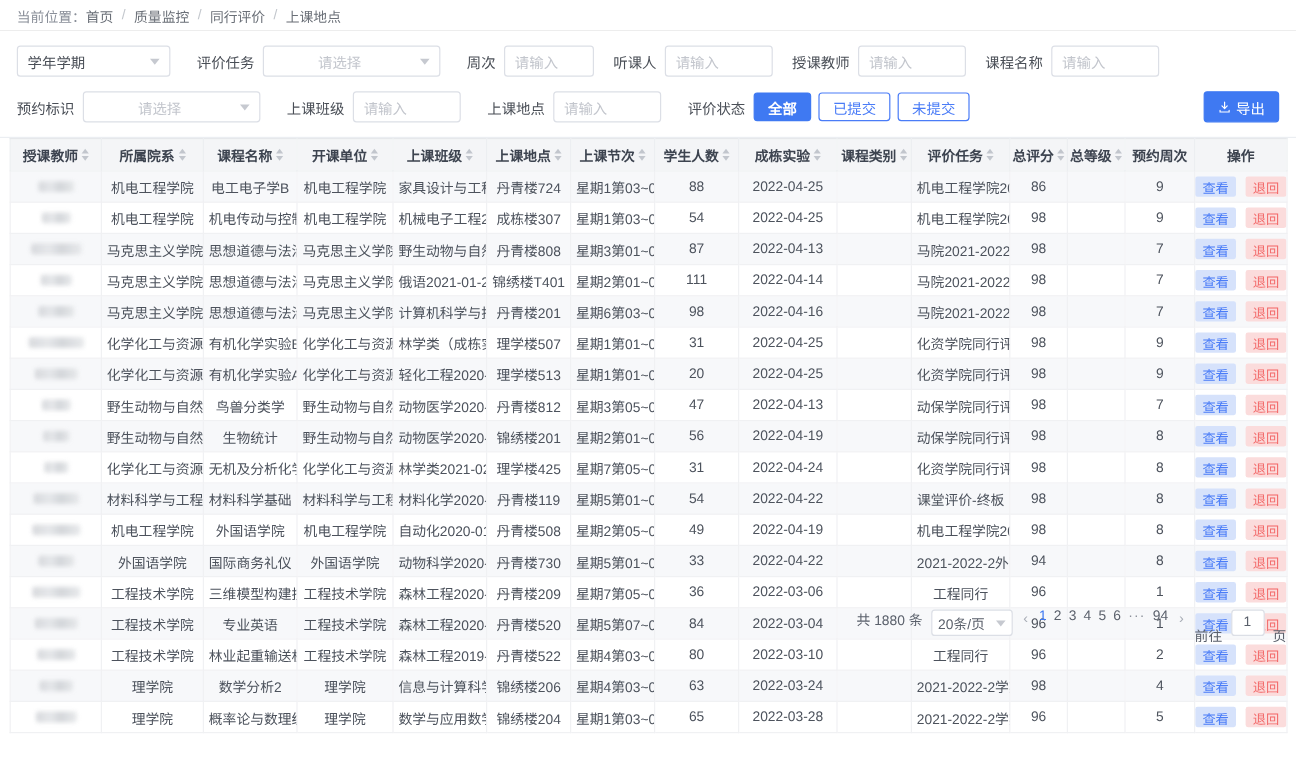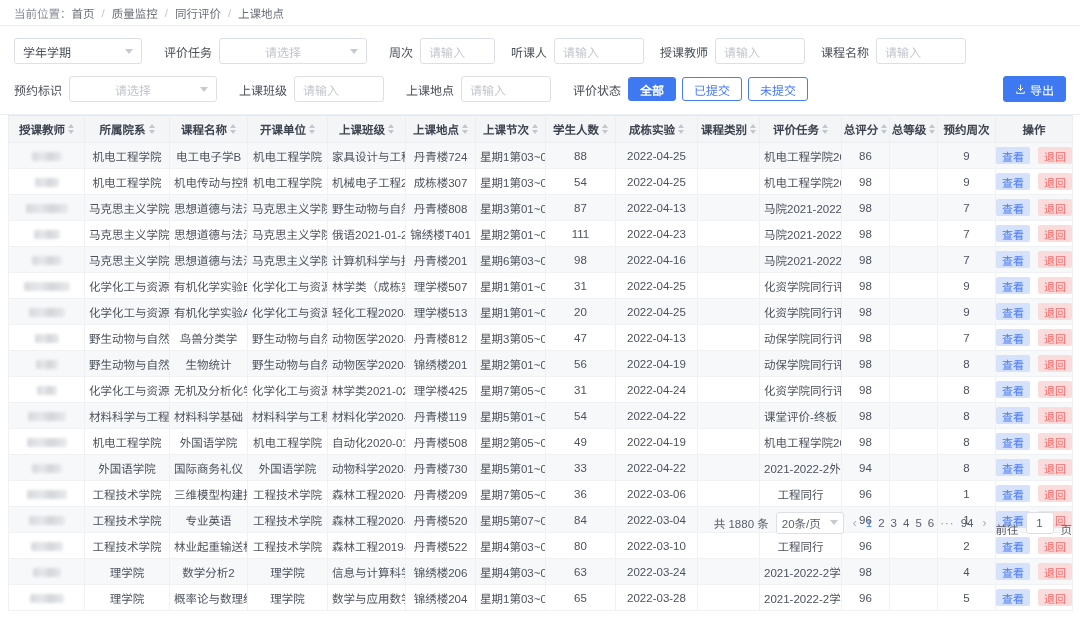--- a/index.html
+++ b/index.html
@@ -173,21 +173,21 @@
     cursor: pointer;
   }
   .tag-view { background:#d6e2fb; color:#4a7cf7; }
   .tag-return { background:#fbdcdc; color:#f36a6a; }
 
   
   .pager {
     position: absolute;
     right: 8px;
     bottom: 6px;
-    display:flex; align-items:center;
+    display:flex; align-items:flex-start;
     font-size: 11.5px;
     color:#5a606b;
     gap: 7px;
     white-space: nowrap;
   }
   .pg-total { color:#5a606b; }
   .pg-size {
     height: 22px; min-width: 68px;
     border:1px solid #dcdfe6; border-radius:3px;
     background:#fff;
@@ -516,21 +516,21 @@
           </tr>
           <tr class="norm">
             <td><span class="blurred" style="width: 26px;"></span></td>
             <td class="cell-clip">马克思主义学院</td>
             <td class="cell-clip">思想道德与法治</td>
             <td class="cell-clip">马克思主义学院</td>
             <td class="cell-clip">俄语2021-01-2班</td>
             <td class="cell-clip">锦绣楼T401</td>
             <td class="cell-clip">星期2第01~02小</td>
             <td class="cell-clip">111</td>
-            <td class="cell-clip">2022-04-23</td>
+            <td class="cell-clip">2022-04-14</td>
             <td class="cell-clip"></td>
             <td class="cell-clip">马院2021-2022-</td>
             <td class="cell-clip">98</td>
             <td class="cell-clip"></td>
             <td class="cell-clip">7</td>
             <td class="op-cell">
               <div class="op-wrap">
                 <span class="tag tag-view">查看</span>
                 <span class="tag tag-return">退回</span>
               </div>

